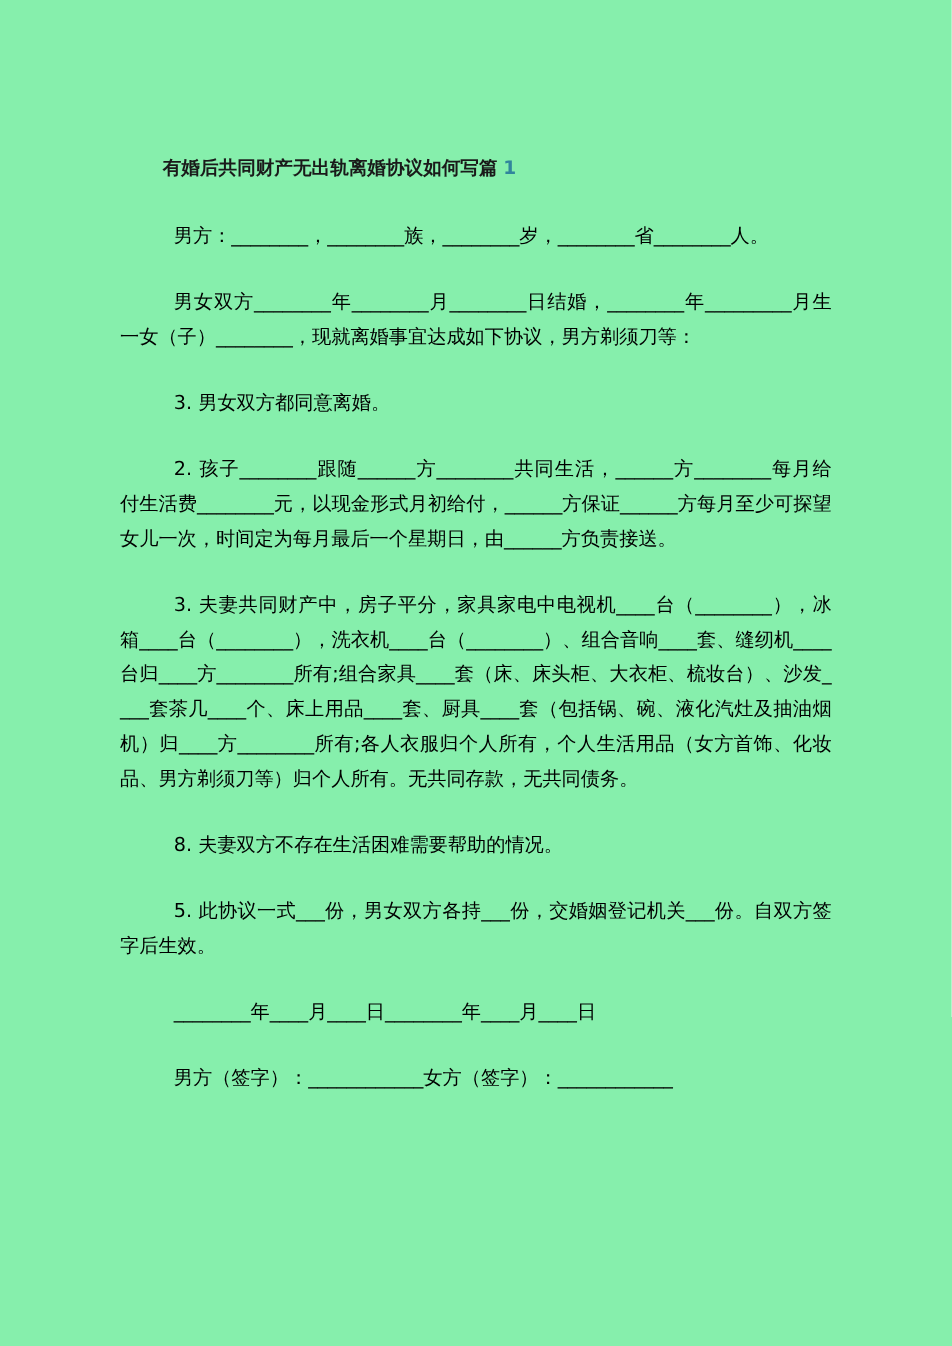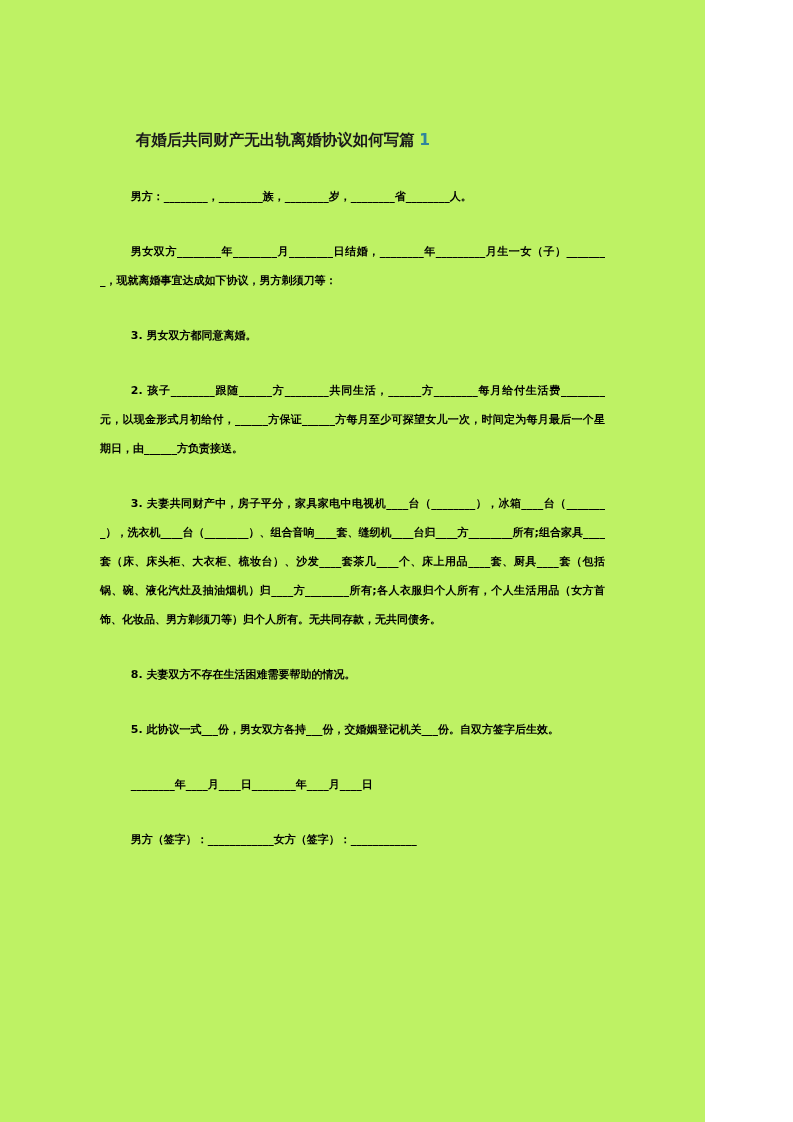--- a/index.html
+++ b/index.html
@@ -10,46 +10,45 @@
   body {
     width: 793px;
     height: 1122px;
     font-family: "DejaVu Sans", "Liberation Sans", sans-serif;
     color: #000000;
     position: relative;
     overflow: hidden;
   }
   .page {
     box-sizing: border-box;
-    width: 705px;
+    width: 793px;
     height: 1122px;
     padding: 126px 100px 40px 100px;
-    background: #bef264;
+    background: #86efac;
   }
   .doc-title {
     font-size: 15.5px;
     font-weight: bold;
     color: #1a1a1a;
     text-indent: 2.3em;
     margin: 0 0 27px 0;
     line-height: 29px;
   }
   .doc-title .title-suffix {
     color: #31859c;
     margin-left: 0.3em;
   }
   p.para {
-    font-size: 11px;
+    font-size: 16px;
     line-height: 29px;
     margin: 0 0 26px 0;
     text-indent: 2.8em;
     text-align: justify;
     color: #000000;
     word-break: break-all;
-    font-weight: bold;
   }
   p.para:last-child {
     margin-bottom: 0;
   }
 </style>
 </head>
 <body>
 
 <div class="page">
 

